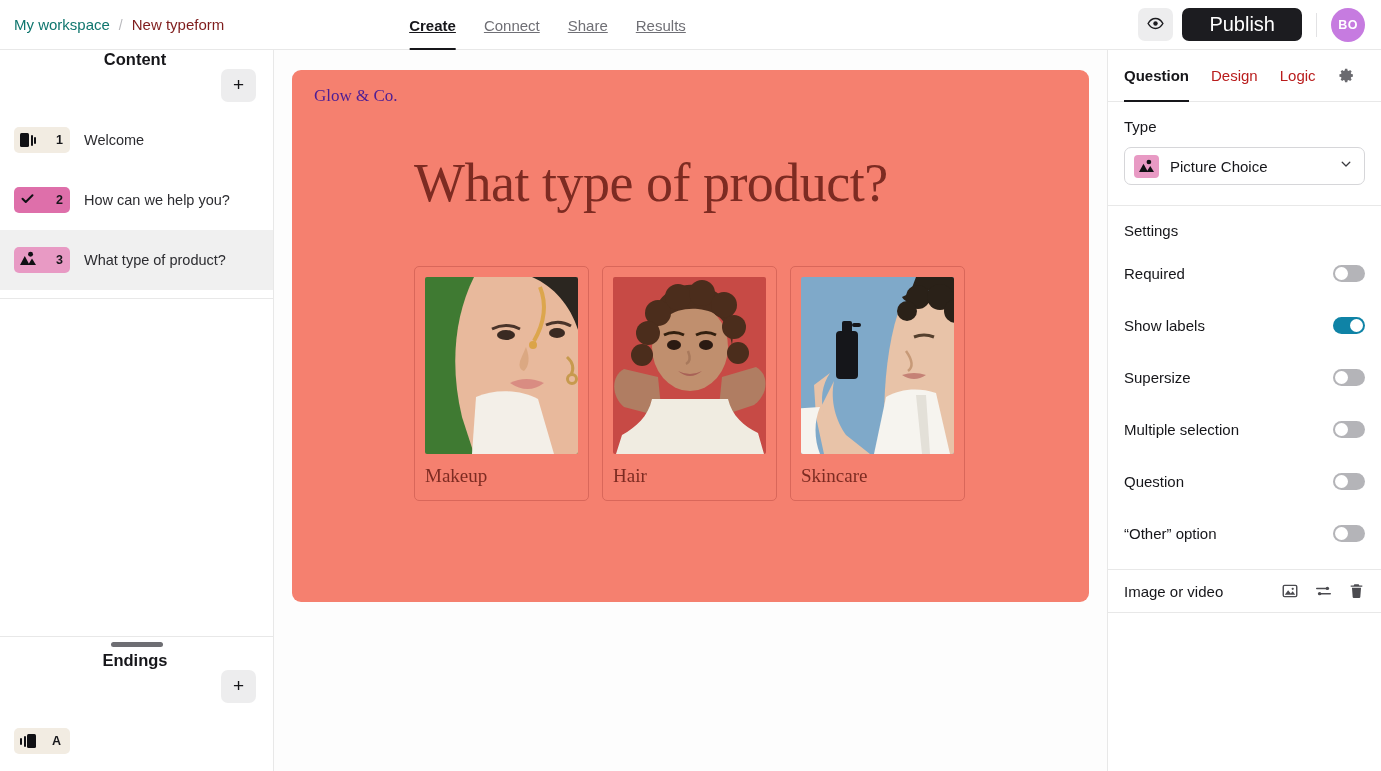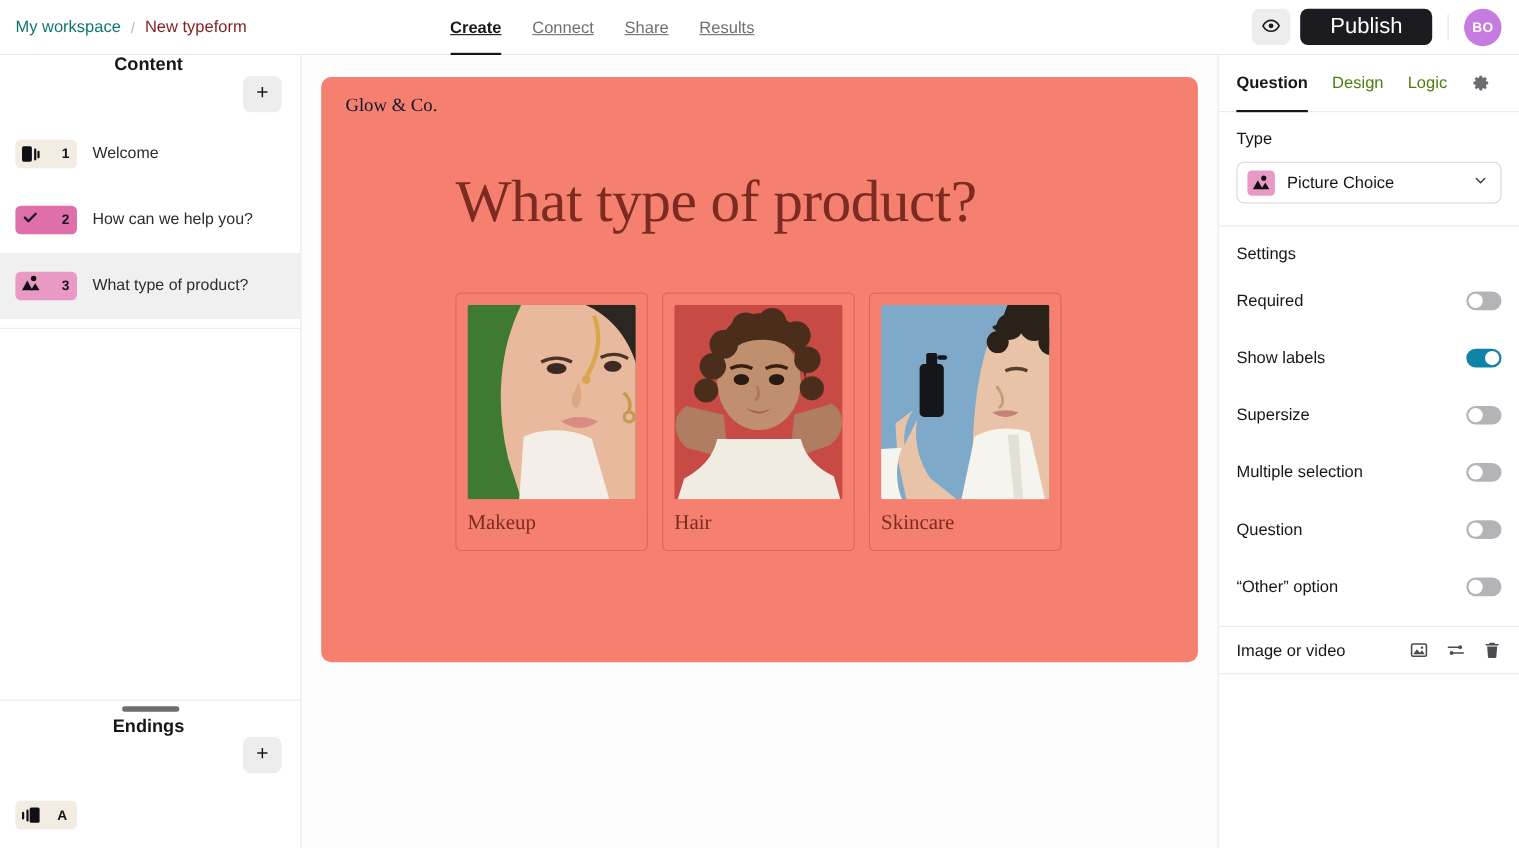--- a/index.html
+++ b/index.html
@@ -140,21 +140,21 @@
   .form-card {
     width: 797px; height: 532px;
     background: #f5806f;
     border-radius: 9px;
     position: relative; overflow: hidden;
     flex: 0 0 auto;
   }
   .brand {
     position: absolute; top: 16px; left: 22px;
     font-family: "Liberation Serif", serif;
-    font-size: 17px; color: #0f172a;
+    font-size: 17px; color: #4c1d95;
   }
   .q-title {
     position: absolute; top: 82px; left: 122px;
     font-family: "Liberation Serif", serif;
     font-size: 54px; color: #7d2b22; letter-spacing: -0.5px;
     white-space: nowrap;
   }
   .choices {
     position: absolute; top: 196px; left: 122px;
     display: flex; gap: 13px;
@@ -184,21 +184,21 @@
     border-left: 1px solid #e8e8e8;
     background: #fff;
     display: flex; flex-direction: column;
   }
   .rp-tabs {
     height: 52px; display: flex; align-items: center;
     padding: 0 30px 0 16px; border-bottom: 1px solid #e8e8e8;
     gap: 22px;
   }
   .rp-tab {
-    font-size: 15px; color: #4d7c0f; height: 52px;
+    font-size: 15px; color: #b91c1c; height: 52px;
     display: flex; align-items: center; position: relative; cursor: pointer;
   }
   .rp-tab.active { color: #16161a; font-weight: bold; }
   .rp-tab.active::after {
     content: ""; position: absolute; left: 0; right: 0; bottom: 0;
     height: 2px; background: #16161a;
   }
   .gear-btn { margin-left: auto; cursor: pointer; display: flex; }
 
   .rp-section { padding: 16px 16px 20px 16px; border-bottom: 1px solid #e8e8e8; }

